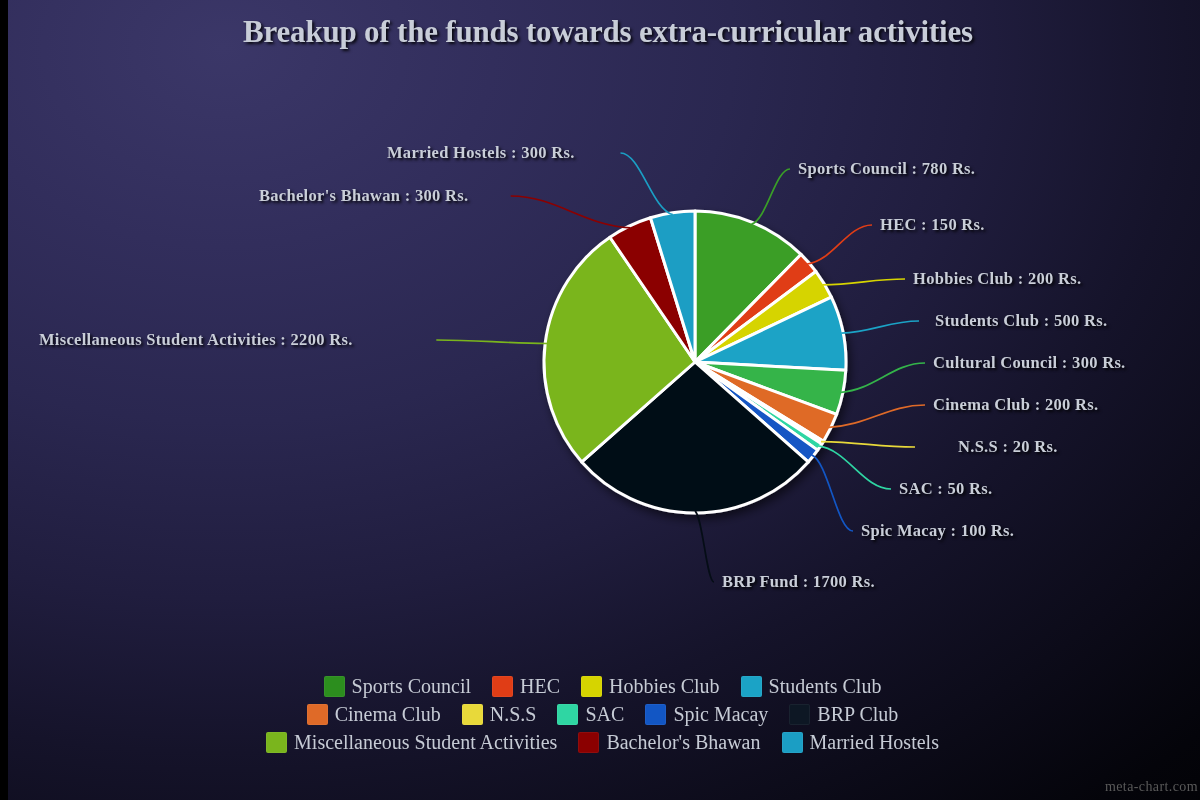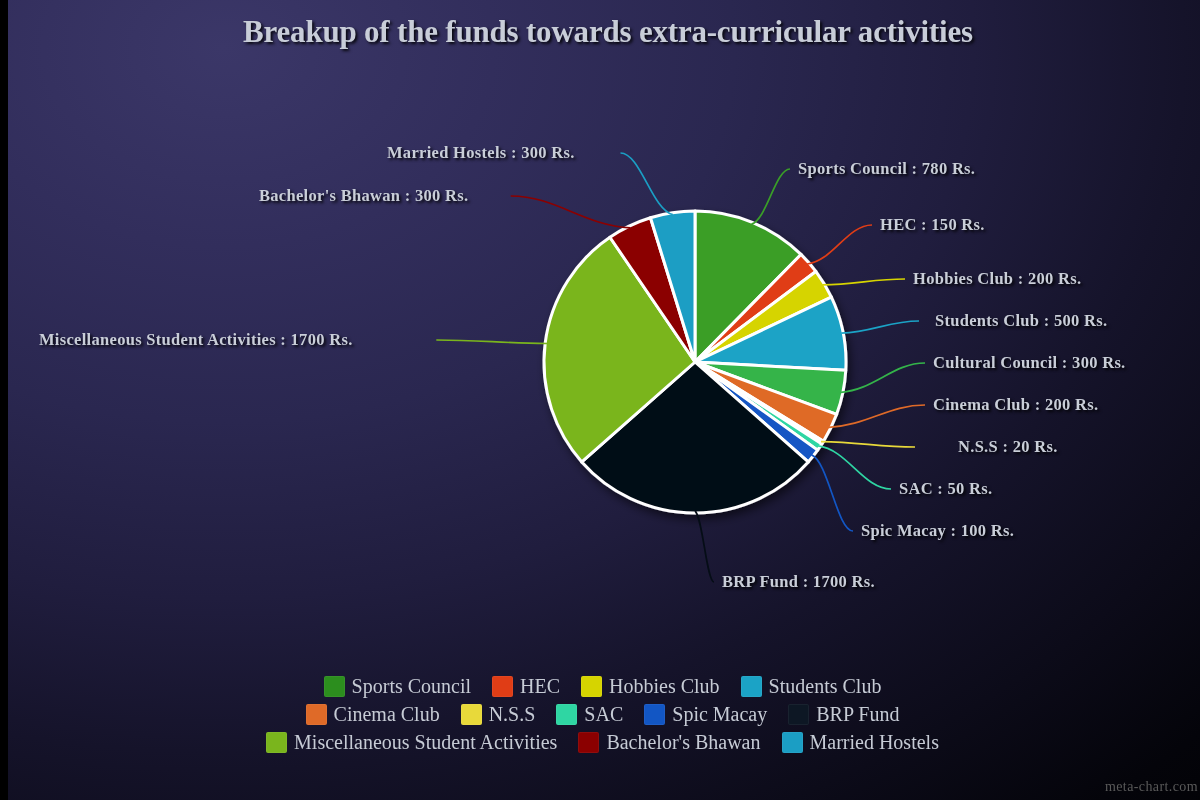--- a/index.html
+++ b/index.html
@@ -155,21 +155,21 @@
       <div class="callout right" style="left: 790px; top: 159px;">Sports Council : 780 Rs.</div>
       <div class="callout right" style="left: 872px; top: 215px;">HEC : 150 Rs.</div>
       <div class="callout right" style="left: 905px; top: 269px;">Hobbies Club : 200 Rs.</div>
       <div class="callout right" style="left: 927px; top: 311px;">Students Club : 500 Rs.</div>
       <div class="callout right" style="left: 925px; top: 353px;">Cultural Council : 300 Rs.</div>
       <div class="callout right" style="left: 925px; top: 395px;">Cinema Club : 200 Rs.</div>
       <div class="callout right" style="left: 950px; top: 437px;">N.S.S : 20 Rs.</div>
       <div class="callout right" style="left: 891px; top: 479px;">SAC : 50 Rs.</div>
       <div class="callout right" style="left: 853px; top: 521px;">Spic Macay : 100 Rs.</div>
       <div class="callout right" style="left: 714px; top: 572px;">BRP Fund : 1700 Rs.</div>
-      <div class="callout left" style="left: 31px; top: 330px;">Miscellaneous Student Activities : 1700 Rs.</div>
+      <div class="callout left" style="left: 31px; top: 330px;">Miscellaneous Student Activities : 2200 Rs.</div>
       <div class="callout left" style="left: 251px; top: 186px;">Bachelor's Bhawan : 300 Rs.</div>
       <div class="callout left" style="left: 379px; top: 143px;">Married Hostels : 300 Rs.</div>
     </div>
 
   <div id="legend">
       <div class="legend-row">
         <div class="legend-item">
           <span class="legend-swatch" style="background: rgb(44, 142, 30);"></span>
           <span class="legend-label">Sports Council</span>
         </div>
@@ -198,21 +198,21 @@
         <div class="legend-item">
           <span class="legend-swatch" style="background: rgb(47, 214, 163);"></span>
           <span class="legend-label">SAC</span>
         </div>
         <div class="legend-item">
           <span class="legend-swatch" style="background: rgb(18, 86, 196);"></span>
           <span class="legend-label">Spic Macay</span>
         </div>
         <div class="legend-item">
           <span class="legend-swatch" style="background: rgb(13, 23, 36);"></span>
-          <span class="legend-label">BRP Fund</span>
+          <span class="legend-label">BRP Club</span>
         </div>
       </div>
       <div class="legend-row">
         <div class="legend-item">
           <span class="legend-swatch" style="background: rgb(122, 181, 29);"></span>
           <span class="legend-label">Miscellaneous Student Activities</span>
         </div>
         <div class="legend-item">
           <span class="legend-swatch" style="background: rgb(139, 0, 0);"></span>
           <span class="legend-label">Bachelor's Bhawan</span>

